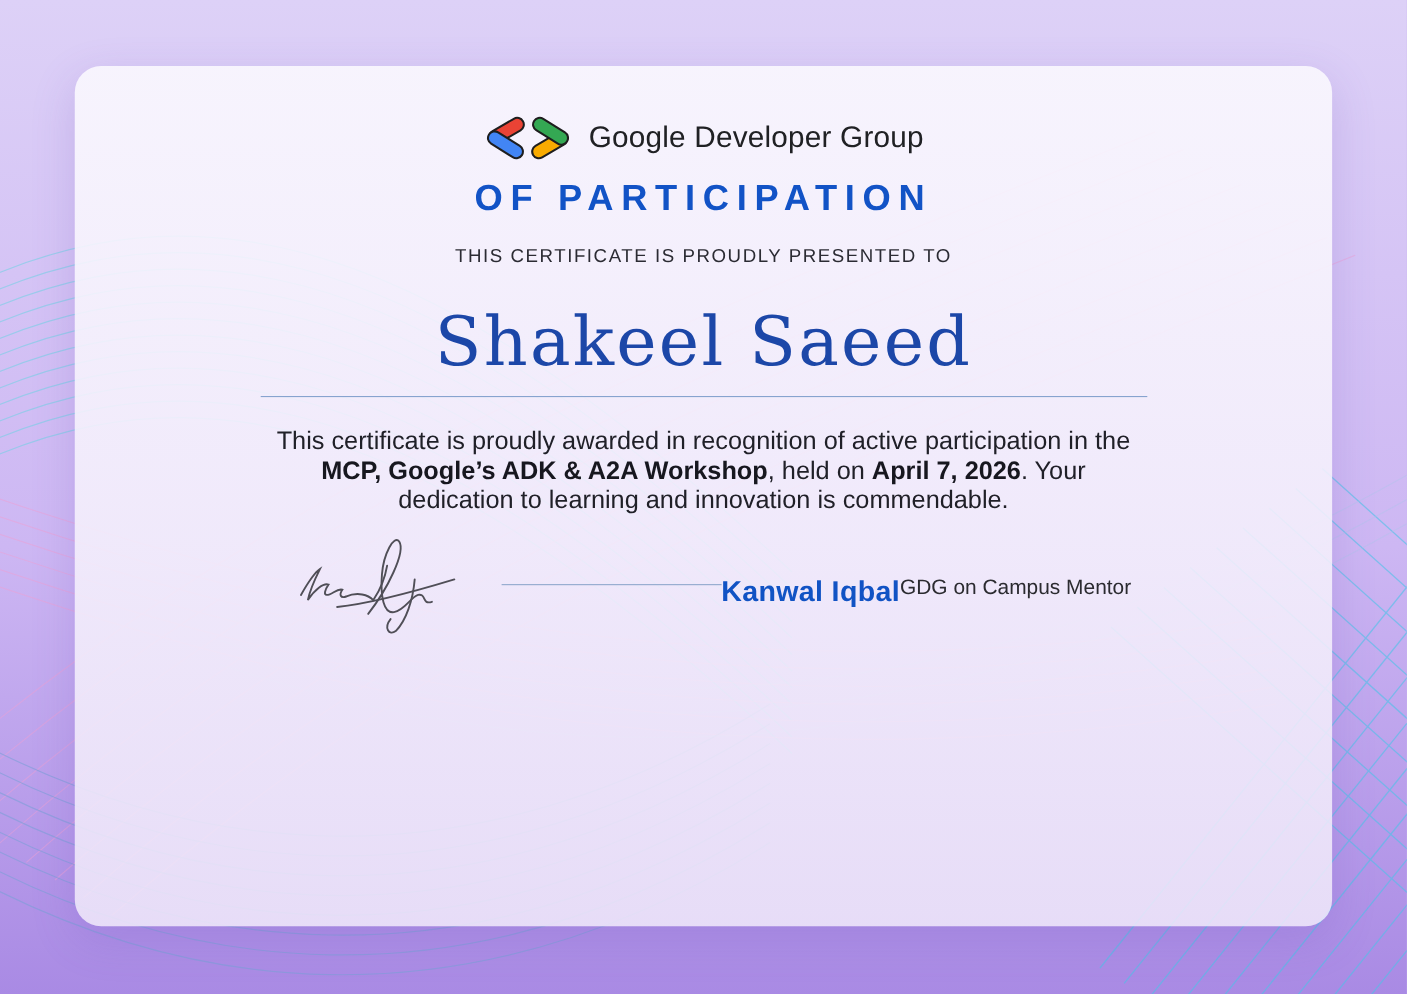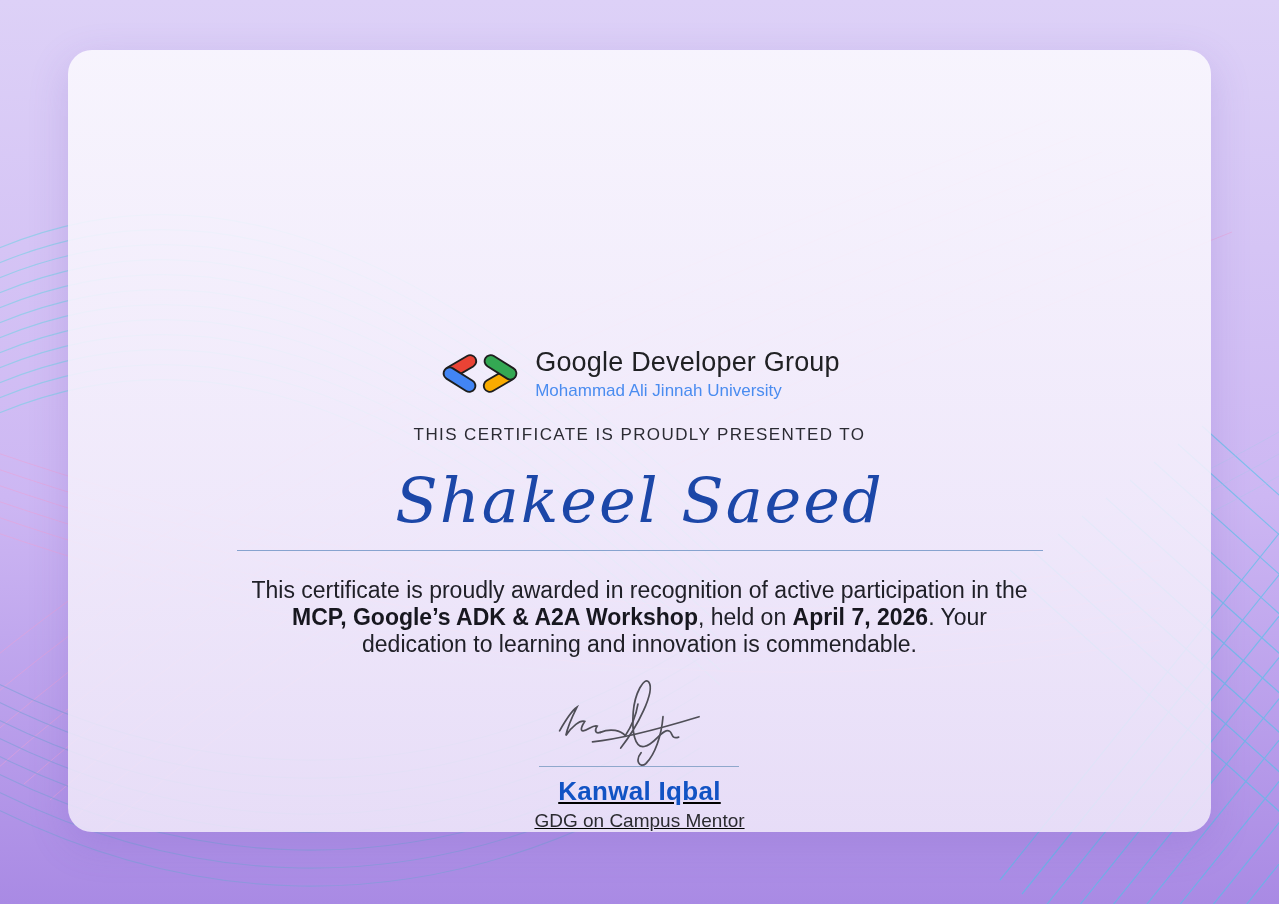--- a/index.html
+++ b/index.html
@@ -3,53 +3,53 @@
 <meta charset="utf-8">
 <style>
   html,body{margin:0;padding:0;background:#c9b3f0;}
   .stage{
     position:relative;width:1279px;height:904px;overflow:hidden;
     font-family:"Liberation Sans",sans-serif;
     background:linear-gradient(180deg,var(--bg-top,#ddd1f7) 0%,#cdb7f3 55%,var(--bg-bottom,#a98ae4) 100%);
   }
   .waves{position:absolute;inset:0;pointer-events:none;}
   .card{
-    position:absolute;left:68px;top:50px;width:1143px;height:782px;
+    position:absolute;left:68px;top:60px;width:1143px;height:782px;
     border-radius:24px;
     background:linear-gradient(180deg,rgba(250,248,254,.90),rgba(240,233,250,.86));
     box-shadow:0 12px 40px rgba(110,80,190,.20);
-    display:flex;flex-direction:column;align-items:center;justify-content:flex-end;
+    display:flex;flex-direction:column;align-items:center;
   }
   .logo-row{margin-top:44px;display:flex;align-items:center;gap:14px;}
   .logo-icon{width:82px;height:43px;display:block;}
   .logo-org{font-size:27px;color:#202124;letter-spacing:.2px;}
   .logo-chapter{font-size:17px;color:var(--google-blue,#4a8cf0);margin-top:3px;}
   .title{
     margin:42px 0 0 0;font-size:78px;font-weight:800;letter-spacing:2px;line-height:.95;
     color:var(--heading-blue,#1545a8);
     text-shadow:0 4px 7px rgba(23,49,130,.22);
   }
   .subtitle{
     margin:14px 0 0 0;font-size:33px;font-weight:700;letter-spacing:7px;
     color:var(--subtitle-blue,#1253c6);
   }
   .presented{
     margin:24px 0 0 0;font-size:17px;letter-spacing:1.4px;color:#2b2b33;
   }
   .name{
-    margin-top:20px;font-family:"DejaVu Serif",serif;font-style:italic;
+    margin-top:32px;font-family:"DejaVu Serif",serif;
     font-size:62px;color:var(--name-blue,#1c47a8);letter-spacing:2px;line-height:1.15;
   }
   .name-rule{width:806px;height:0;border:none;border-top:1.5px solid #87a3cf;margin:14px 0 0 0;}
   .body-text{
     margin:26px 0 0 0;width:800px;text-align:center;
     font-size:23px;line-height:27px;color:#202028;
   }
   .body-text b{font-weight:700;color:#17171f;}
-  .sig-block{margin-top:18px;display:flex;flex-direction:column;align-items:center;text-decoration:underline;}
+  .sig-block{margin-top:18px;display:flex;flex-direction:row;align-items:center;}
   .sig-svg{width:205px;height:94px;display:block;}
   .sig-rule{width:200px;border:none;border-top:1.5px solid #8fa8cc;margin:-4px 0 0 0;}
   .sig-name{margin-top:9px;font-size:26px;font-weight:800;color:var(--signatory-blue,#1153c4);letter-spacing:.3px;}
   .sig-role{margin-top:3px;font-size:19px;color:#2b2b30;}
 </style>
 </head>
 <body>
 
 <div class="stage">
 
@@ -140,24 +140,24 @@
         <line x1="13" y1="26" x2="37" y2="41" stroke="#1e1e1e" stroke-width="17" stroke-linecap="round"></line>
         <line x1="13" y1="26" x2="37" y2="41" stroke="#4285F4" stroke-width="12.5" stroke-linecap="round"></line>
 
         <line x1="86" y1="27" x2="62" y2="41" stroke="#1e1e1e" stroke-width="17" stroke-linecap="round"></line>
         <line x1="86" y1="27" x2="62" y2="41" stroke="#F9AB00" stroke-width="12.5" stroke-linecap="round"></line>
         <line x1="87" y1="26" x2="63" y2="11" stroke="#1e1e1e" stroke-width="17" stroke-linecap="round"></line>
         <line x1="87" y1="26" x2="63" y2="11" stroke="#34A853" stroke-width="12.5" stroke-linecap="round"></line>
       </svg>
       <div class="logo-text">
         <div class="logo-org">Google Developer Group</div>
-        <div class="logo-chapter">Mohammad Ali Jinnah University</div>
       </div>
     </div>
 
+    <h2 class="subtitle">OF PARTICIPATION</h2>
 
     <p class="presented">THIS CERTIFICATE IS PROUDLY PRESENTED TO</p>
 
     <div class="name">Shakeel Saeed</div>
     <hr class="name-rule">
 
     <p class="body-text"><span>This certificate is proudly awarded in recognition of active participation in the </span><b>MCP, Google’s ADK &amp; A2A Workshop</b><span>, held on </span><b>April 7, 2026</b><span>. Your dedication to learning and innovation is commendable.</span></p>
 
     <div class="sig-block">
       <svg class="sig-svg" viewBox="0 0 240 120" stroke="#3f3f46" stroke-width="2.2" fill="none" stroke-linecap="round" opacity="0.9">

